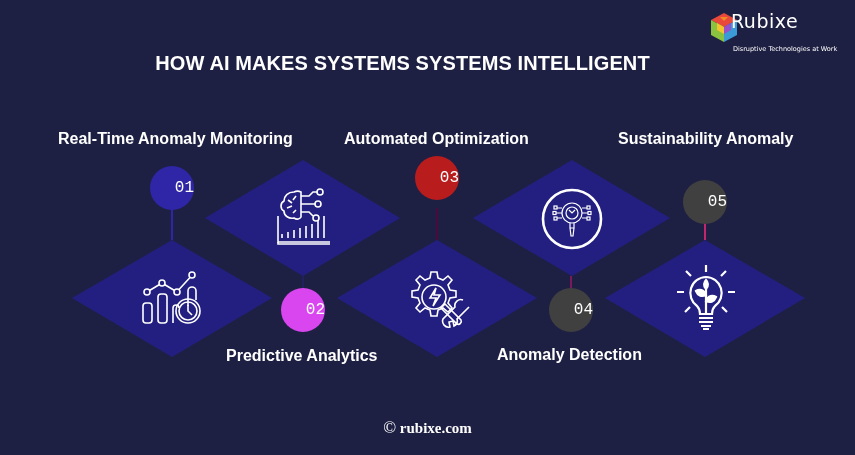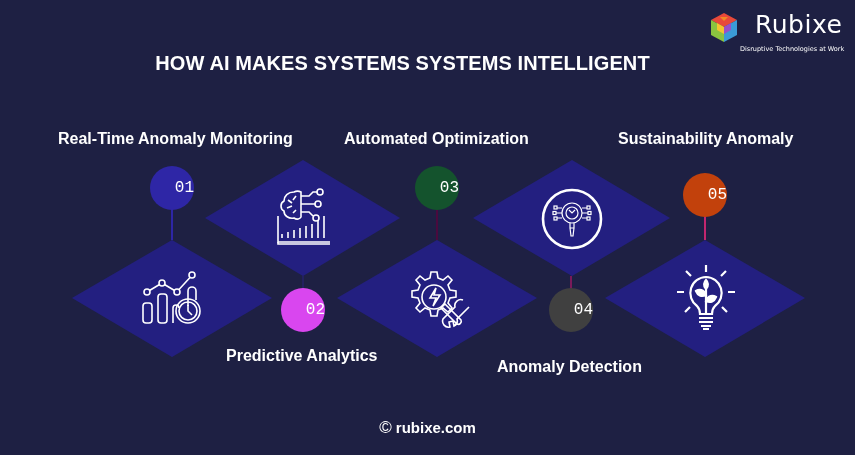--- a/index.html
+++ b/index.html
@@ -1,24 +1,24 @@
 <!DOCTYPE html>
 <html><head>
 <meta charset="utf-8">
 <style>
   html,body{margin:0;padding:0;}
   body{width:855px;height:455px;background:#1e2043;overflow:hidden;position:relative;font-family:"Liberation Sans",sans-serif;color:#fff;}
   .title{position:absolute;left:0;width:805px;top:52px;text-align:center;font-size:20px;font-weight:bold;letter-spacing:0.1px;}
   .logo{position:absolute;left:709px;top:12px;width:140px;height:50px;}
-  .logo-text{position:absolute;left:46px;top:-2px;font-size:25px;font-family:"DejaVu Sans",sans-serif;font-weight:normal;letter-spacing:0.5px;text-align:center;}
-  .logo-tag{position:absolute;left:31px;top:33px;font-size:6.5px;white-space:nowrap;font-family:"DejaVu Sans",sans-serif;}
+  .logo-text{position:absolute;left:22px;top:-2px;font-size:19px;font-family:"DejaVu Sans",sans-serif;font-weight:normal;letter-spacing:0.5px;text-align:center;}
+  .logo-tag{position:absolute;left:24px;top:33px;font-size:6.5px;white-space:nowrap;font-family:"DejaVu Sans",sans-serif;}
   .label{position:absolute;font-size:16px;font-weight:bold;white-space:nowrap;}
   svg.stage{position:absolute;left:0;top:0;}
   .num{position:absolute;width:44px;height:44px;border-radius:50%;text-align:right;line-height:44px;font-size:16px;font-family:Liberation Mono, monospace;}
-  .footer{position:absolute;left:0;width:855px;top:418px;text-align:center;font-size:15px;font-weight:bold;}
+  .footer{position:absolute;left:0;width:855px;top:418px;text-align:center;font-size:15px;font-weight:bold;font-family:Liberation Serif, serif;}
   .icon{position:absolute;}
 </style>
 </head>
 <body>
 
 <div class="title">HOW AI MAKES SYSTEMS SYSTEMS INTELLIGENT</div>
 
 <div class="logo">
   <svg width="30" height="32" viewBox="0 0 30 32" style="position:absolute;left:0;top:0">
     <polygon points="15,1 28,8 15,15 2,8" fill="#e8493a"></polygon>
@@ -44,28 +44,28 @@
   <line x1="172" y1="208" x2="172" y2="240" stroke="#2e26a6" stroke-width="2"></line>
   <line x1="303" y1="276" x2="303" y2="290" stroke="#232060" stroke-width="2"></line>
   <line x1="437" y1="208" x2="437" y2="240" stroke="#4a0a3e" stroke-width="2"></line>
   <line x1="571" y1="276" x2="571" y2="290" stroke="#7a1a5a" stroke-width="2"></line>
   <line x1="705" y1="208" x2="705" y2="240" stroke="#c2266f" stroke-width="2"></line>
 </svg>
 
 <div class="label" style="left:58px;top:130px">Real-Time Anomaly Monitoring</div>
 <div class="label" style="left:226px;top:347px">Predictive Analytics</div>
 <div class="label" style="left:344px;top:130px">Automated Optimization</div>
-<div class="label" style="left:497px;top:358px">Anomaly Detection</div>
+<div class="label" style="left:497px;top:346px">Anomaly Detection</div>
 <div class="label" style="left:618px;top:130px">Sustainability Anomaly</div>
 
 <div class="num" style="left:150px;top:166px;background:#2e26a6">01</div>
 <div class="num" style="left:281px;top:288px;background:#d946ef">02</div>
-<div class="num" style="left:415px;top:166px;background:#14532d">03</div>
+<div class="num" style="left:415px;top:156px;background:#b91c1c">03</div>
 <div class="num" style="left:549px;top:288px;background:#404040">04</div>
-<div class="num" style="left:683px;top:173px;background:#c2410c">05</div>
+<div class="num" style="left:683px;top:180px;background:#404040">05</div>
 
 <svg class="icon" style="left:140px;top:270px" width="64" height="56" viewBox="0 0 64 56" fill="none" stroke="#fff" stroke-width="1.6">
   <rect x="3" y="33" width="9" height="20" rx="3"></rect>
   <rect x="18" y="24" width="9" height="29" rx="3"></rect>
   <path d="M33 53 V38 a3 3 0 0 1 6 0"></path>
   <path d="M48 36 V21 a4 4 0 0 1 8 0 V30"></path>
   <circle cx="7" cy="22" r="3"></circle>
     <circle cx="22" cy="13" r="3"></circle>
     <circle cx="37" cy="22" r="3"></circle>
     <circle cx="52" cy="5" r="3"></circle>

